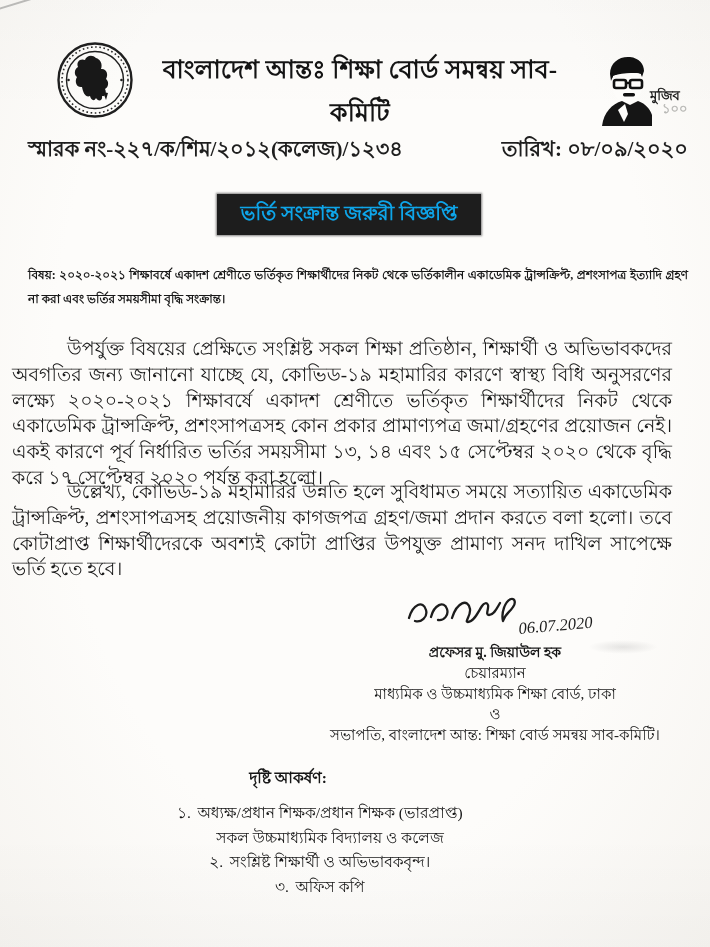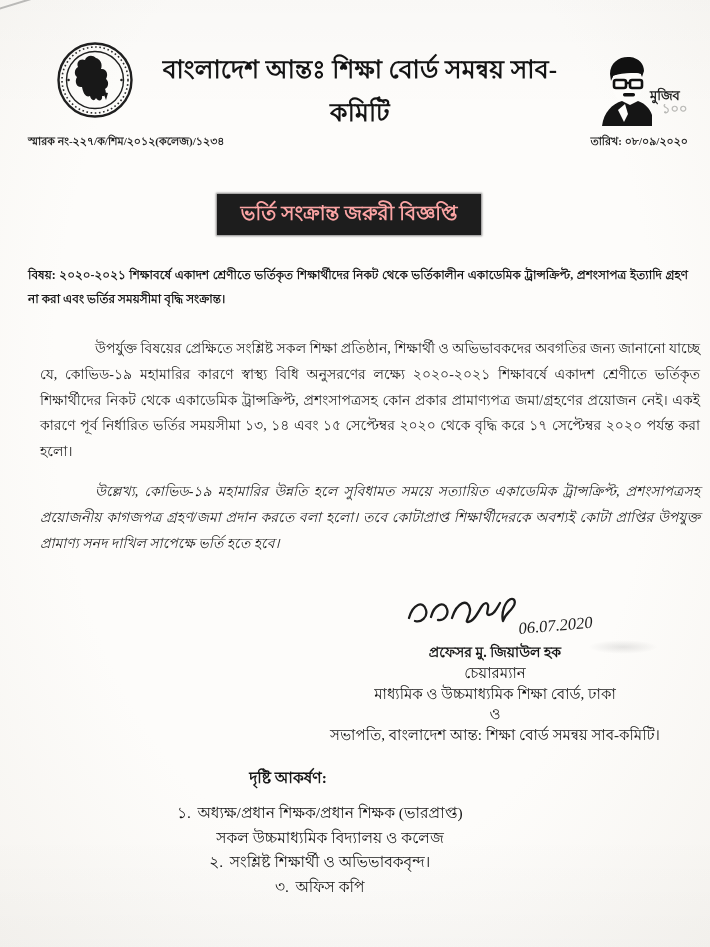--- a/index.html
+++ b/index.html
@@ -27,43 +27,43 @@
   .org-name{
     position:absolute;left:140px;top:50px;width:440px;
     text-align:center;font-size:25px;font-weight:bold;letter-spacing:.2px;
     color:#141414;
   }
   .mujib{position:absolute;left:592px;top:52px;width:102px;height:74px;}
   
   .memo-row{
     position:absolute;left:28px;top:133px;width:660px;
     display:flex;justify-content:space-between;
-    font-size:11px;font-weight:600;color:#1e1e1e;
+    font-size:21px;font-weight:600;color:#1e1e1e;
   }
   
   .notice-title-box{
     position:absolute;left:217px;top:194px;width:264px;height:41px;
-    background:#1d1d1d;color:#fca5a5;
+    background:#1d1d1d;color:#0ea5e9;
     display:flex;align-items:center;justify-content:center;
     font-size:20px;font-weight:bold;
     box-shadow:0 0 2px 1px rgba(30,30,30,.55);
   }
   
   .subject{
     position:absolute;left:28px;top:264px;width:660px;
     font-size:12px;line-height:23.5px;font-weight:600;
     text-align:justify;color:#181818;
   }
   .para{
-    position:absolute;left:40px;width:660px;
-    font-size:14px;line-height:25.8px;font-weight:500;
+    position:absolute;left:12px;width:660px;
+    font-size:19px;line-height:25.8px;font-weight:500;
     text-align:justify;color:#1a1a1a;
   }
   .para1{top:336px;text-indent:55px;}
-  .para2{top:479px;text-indent:55px;font-style:italic;}
+  .para2{top:479px;text-indent:55px;}
   
   .sig-block{
     position:absolute;left:295px;top:588px;width:400px;
     text-align:center;font-size:15px;color:#161616;
   }
   .sig-art{position:relative;height:54px;}
   .sig-art svg{position:absolute;left:108px;top:0;}
   .sig-name{font-weight:bold;font-size:14px;line-height:21px;}
   .sig-line{line-height:20.5px;}
   

